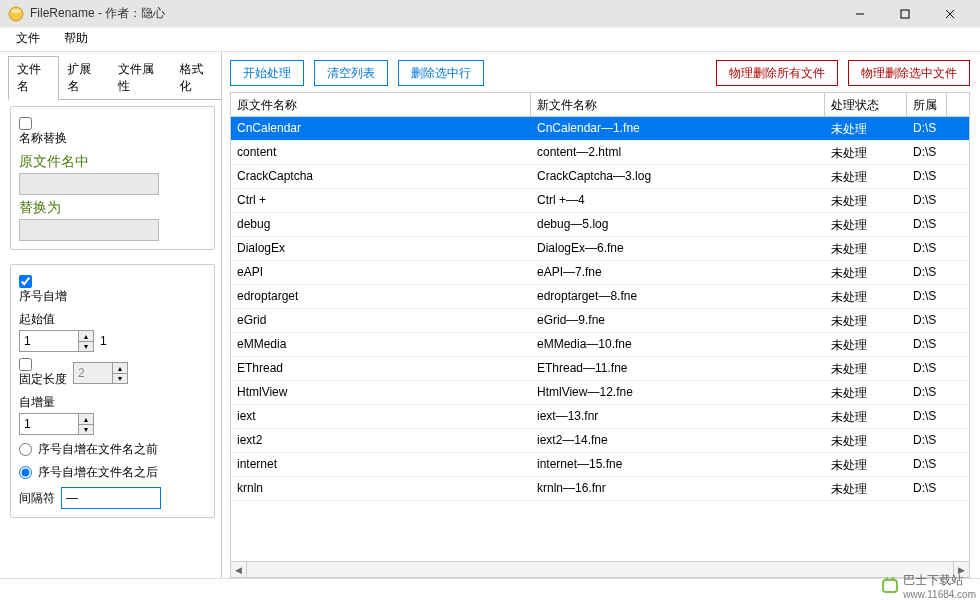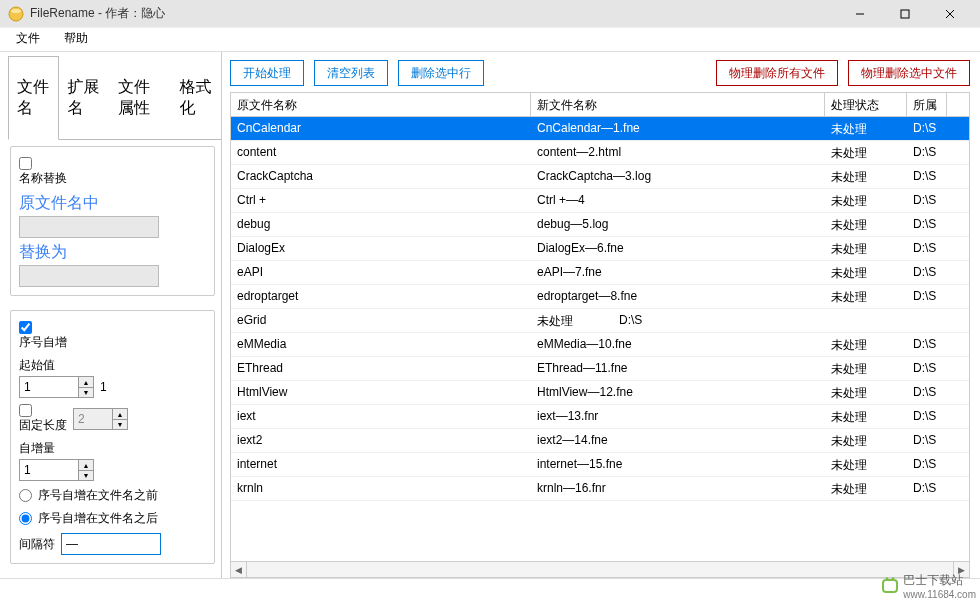--- a/index.html
+++ b/index.html
@@ -7,27 +7,27 @@
 .titlebar { height: 28px; display: flex; align-items: center; padding: 0 8px; border-bottom: 1px solid #eee; background: #e5e5e5; }
 .titlebar-icon { width: 16px; height: 16px; margin-right: 6px; display: inline-flex; align-items: center; justify-content: center; }
 .titlebar-title { flex: 1; font-size: 12px; color: #333; }
 .titlebar-btns { display: flex; }
 .titlebar-btn { width: 45px; height: 28px; display: flex; align-items: center; justify-content: center; font-size: 14px; color: #333; }
 .menubar { height: 24px; display: flex; align-items: flex-start; padding: 0 6px; border-bottom: 1px solid #ddd; }
 .menubar-item { padding: 2px 10px; margin-right: 4px; font-size: 12px; }
 .content { display: flex; height: calc(600px - 28px - 24px - 22px); }
 .sidebar { width: 222px; border-right: 1px solid #ccc; padding: 4px 0 0 8px; }
 .tabs { display: flex; border-bottom: 1px solid #bbb; }
-.tab { padding: 20px 8px; font-size: 16px; border: 1px solid transparent; border-bottom: none; margin-bottom: -1px; cursor: pointer; }
+.tab { padding: 4px 8px; font-size: 12px; border: 1px solid transparent; border-bottom: none; margin-bottom: -1px; cursor: pointer; }
 .tab.active { border-color: #bbb; background: #fff; border-bottom: 1px solid #fff; }
 .panel { padding: 6px 6px 6px 2px; }
 .groupbox { border: 1px solid #ccc; border-radius: 2px; padding: 8px 8px 8px 8px; margin-bottom: 14px; background: #fff; }
 .checkbox-line { display: flex; align-items: flex-start; margin: 2px 0 6px 0; flex-direction: column; }
 .checkbox-line input { margin-right: 6px; }
-.field-label { display: block; color: #3b82f6; font-size: 16px; margin: 4px 0 2px 0; }
+.field-label { display: block; color: #4d7c0f; font-size: 14px; margin: 4px 0 2px 0; }
 .text-input { width: 140px; height: 22px; border: 1px solid #bbb; background: #e8e8e8; padding: 0 4px; font-size: 12px; }
 .label-dark { color: #000; font-size: 12px; display: block; margin: 4px 0 2px 0; }
 .spin-wrap { display: flex; align-items: center; margin-bottom: 6px; }
 .spin-input { width: 60px; height: 22px; border: 1px solid #999; padding: 0 4px; font-size: 12px; }
 .spin-btns { display: flex; flex-direction: column; margin-left: -1px; }
 .spin-btn { width: 16px; height: 11px; border: 1px solid #999; background: #eee; font-size: 7px; display: flex; align-items: center; justify-content: center; cursor: pointer; line-height: 1; }
 .spin-btn:first-child { border-bottom: none; }
 .spin-side { margin-left: 6px; font-size: 12px; }
 .radio-line { display: flex; align-items: center; margin: 6px 0; font-size: 12px; }
 .radio-line input { margin-right: 6px; }
@@ -225,20 +225,21 @@
             <div class="td col-dir">D:\S</div>
           </div>
           <div class="table-row">
             <div class="td col-old">edroptarget</div>
             <div class="td col-new">edroptarget—8.fne</div>
             <div class="td col-status">未处理</div>
             <div class="td col-dir">D:\S</div>
           </div>
           <div class="table-row">
             <div class="td col-old">eGrid</div>
+            <div class="td col-new">eGrid—9.fne</div>
             <div class="td col-status">未处理</div>
             <div class="td col-dir">D:\S</div>
           </div>
           <div class="table-row">
             <div class="td col-old">eMMedia</div>
             <div class="td col-new">eMMedia—10.fne</div>
             <div class="td col-status">未处理</div>
             <div class="td col-dir">D:\S</div>
           </div>
           <div class="table-row">

